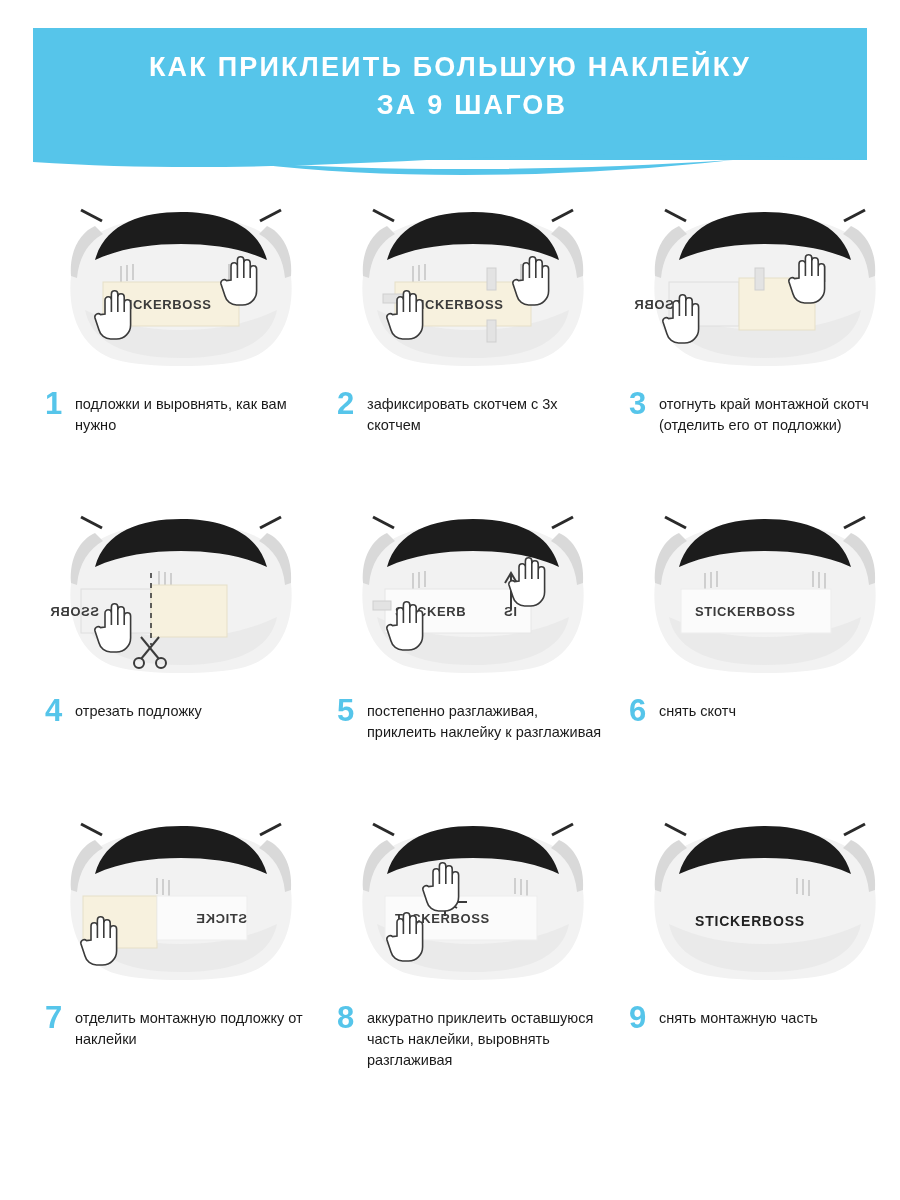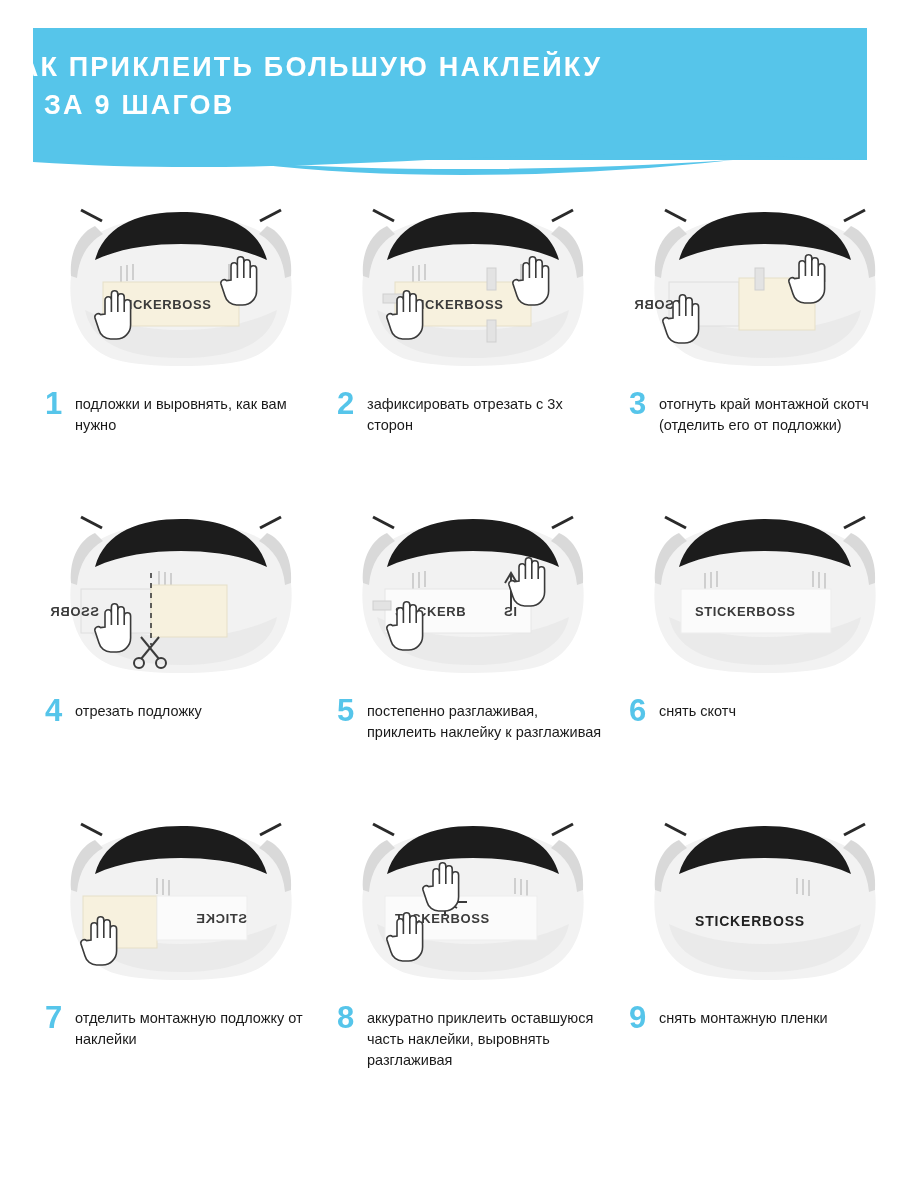--- a/index.html
+++ b/index.html
@@ -37,20 +37,21 @@
     width: 834px;
     height: 34px;
     overflow: hidden;
   }
   .header-swoosh svg { display: block; }
   .header-title {
     position: absolute;
     left: 0;
     top: 48px;
     width: 900px;
+    text-align: center;
     color: #ffffff;
     font-weight: bold;
     font-size: 27px;
     letter-spacing: 2.2px;
     line-height: 38px;
     text-transform: uppercase;
   }
   .header-title .l2 { display: block; padding-left: 44px; }
 
   
@@ -206,21 +207,21 @@
           <g fill="#ffffff" stroke="#3b3b3b" stroke-width="1.6">
             <path d="M186 90 l0 -14 a3.2 3.2 0 0 1 6.4 0 l0 12 l0 -18 a3.2 3.2 0 0 1 6.4 0 l0 18 l0 -15 a3.2 3.2 0 0 1 6.4 0 l0 15 l0 -9 a3.2 3.2 0 0 1 6.4 0 l0 22 a14 14 0 0 1 -14 14 l-6 0 a12 12 0 0 1 -11.6 -9 l-4 -12 a3.4 3.4 0 0 1 5.6 -3.4 Z"></path>
           </g>
           <g fill="#ffffff" stroke="#3b3b3b" stroke-width="1.6">
             <path d="M60 124 l0 -14 a3.2 3.2 0 0 1 6.4 0 l0 12 l0 -18 a3.2 3.2 0 0 1 6.4 0 l0 18 l0 -15 a3.2 3.2 0 0 1 6.4 0 l0 15 l0 -9 a3.2 3.2 0 0 1 6.4 0 l0 22 a14 14 0 0 1 -14 14 l-6 0 a12 12 0 0 1 -11.6 -9 l-4 -12 a3.4 3.4 0 0 1 5.6 -3.4 Z"></path>
           </g>
         </svg>
       </div>
       <div class="caption">
         <div class="step-num">2</div>
-        <div class="step-text">зафиксировать отрезать с 3х сторон</div>
+        <div class="step-text">зафиксировать скотчем с 3х скотчем</div>
       </div>
     </div>
 
     <div class="cell">
       <div class="scene">
         <svg width="272" height="185" viewBox="0 0 272 185">
           <g>
             <path d="M26 86 C30 46 70 26 136 26 C202 26 242 46 246 86 C250 124 236 160 200 170 C170 178 102 178 72 170 C36 160 22 124 26 86 Z" fill="#f2f2f2"></path>
             <path d="M50 70 C60 34 96 22 136 22 C176 22 212 34 222 70 C196 58 166 54 136 54 C106 54 76 58 50 70 Z" fill="#1c1c1c"></path>
             <path d="M26 86 C24 60 36 42 50 36 L58 44 C44 52 34 66 32 88 Z" fill="#d9d9d9"></path>
@@ -477,18 +478,18 @@
                 <path d="M180 76 L180 92"></path>
             </g>
           </g>
           <g>
             <text class="sticker-label" x="66" y="122" font-size="14" fill="#222222" letter-spacing="0.8">STICKERBOSS</text>
           </g>
         </svg>
       </div>
       <div class="caption">
         <div class="step-num">9</div>
-        <div class="step-text">снять монтажную пленки</div>
+        <div class="step-text">снять монтажную часть</div>
       </div>
     </div>
   </div>
 
 </div>
 
 </body></html>

